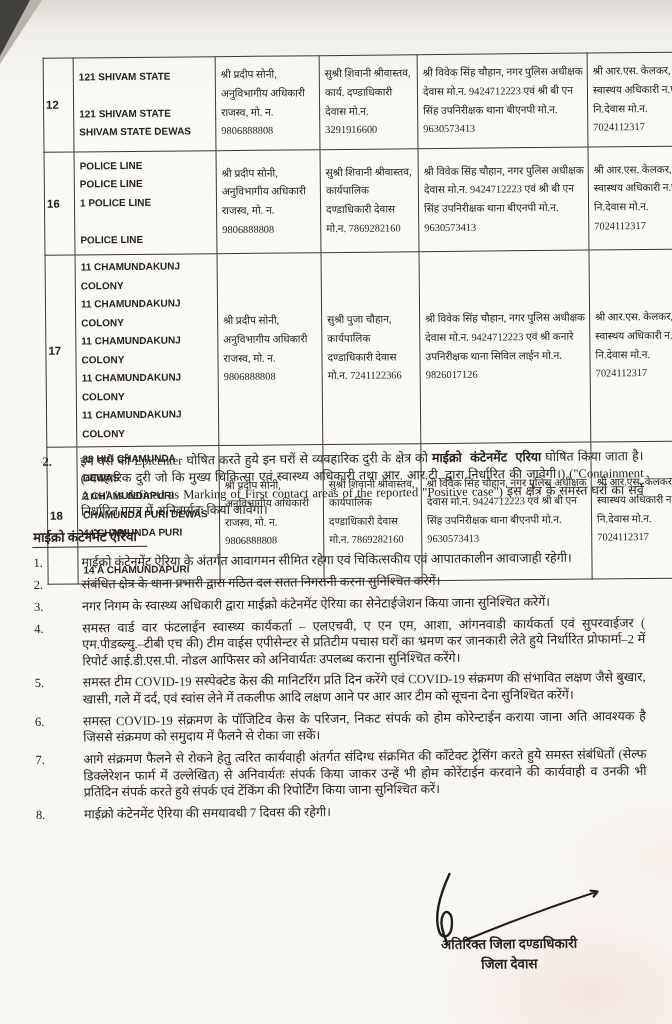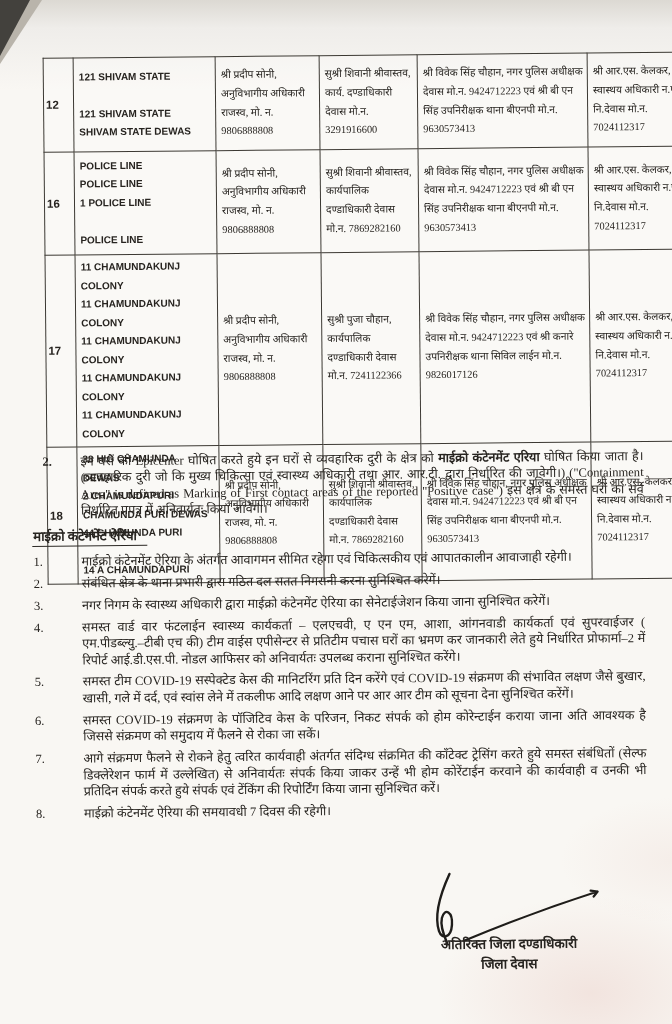--- a/index.html
+++ b/index.html
@@ -56,21 +56,21 @@
   .c4{width:88px;} .c5{width:160px;} .c6{width:105px;}
   .r15{height:94px;} .r16{height:103px;} .r17{height:90px;} .r18{height:100px;}
   
   .lower{
     position:absolute;left:31px;top:451px;width:614px;
     font-size:12.6px;line-height:16.4px;
   }
   .para{display:flex;align-items:flex-start;}
   .pnum{flex:0 0 49px;font-weight:bold;padding-left:11px;box-sizing:border-box;}
   .ptext{flex:1;text-align:justify;padding-right:2px;}
-  .ptext b{font-weight:bold;}
+  .ptext b{font-weight:bold;font-family:Liberation Mono, monospace;}
   .heading{
     display:inline-block;font-weight:bold;font-size:13.2px;
     border-bottom:1.7px solid #2b2824;padding:0 10px 1px 1px;
     margin:9px 0 7px 0;
   }
   .list{margin:0;}
   .item{display:flex;align-items:flex-start;margin-bottom:5.5px;}
   .inum{flex:0 0 49px;box-sizing:border-box;padding-left:1px;}
   .itext{flex:1;text-align:justify;padding-right:2px;}
   

